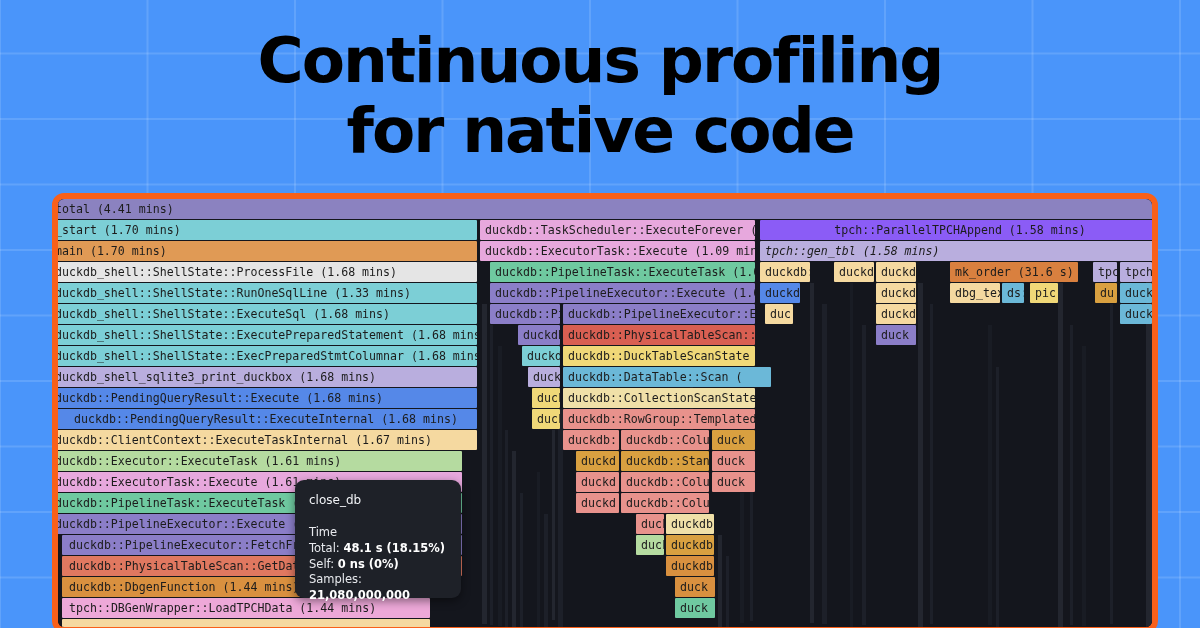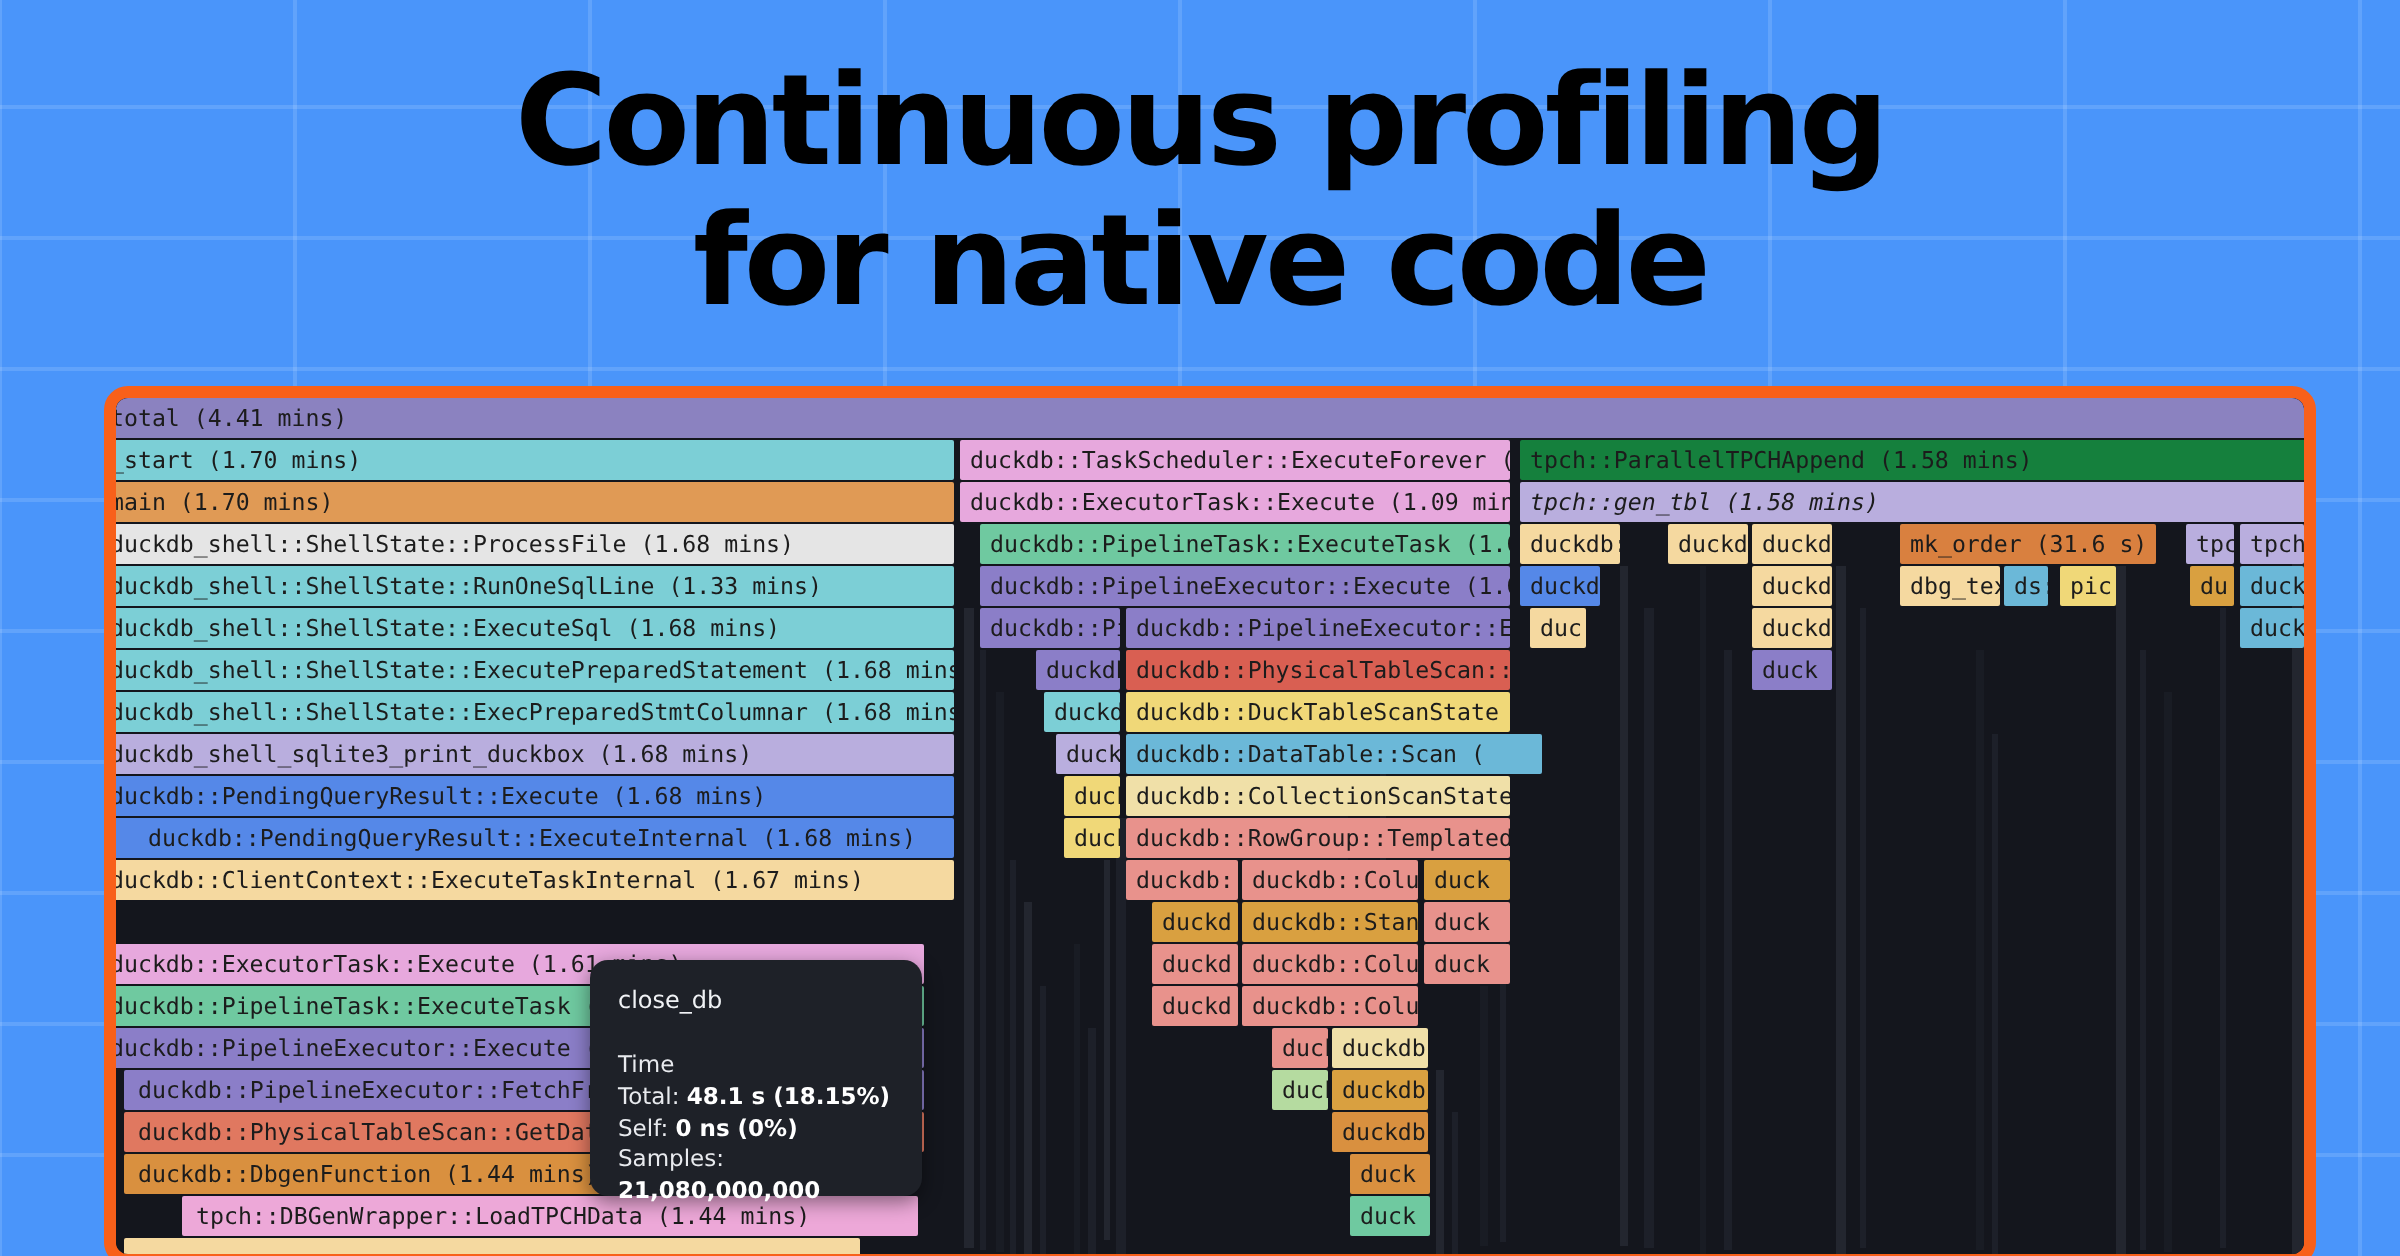--- a/index.html
+++ b/index.html
@@ -134,27 +134,28 @@
         <div class="frame" style="left: 0px; top: 42px; width: 427px; background: rgb(224, 154, 85);">main (1.70 mins)</div>
         <div class="frame" style="left: 0px; top: 63px; width: 427px; background: #e5e5e5;">duckdb_shell::ShellState::ProcessFile (1.68 mins)</div>
         <div class="frame" style="left: 0px; top: 84px; width: 427px; background: rgb(124, 207, 214);">duckdb_shell::ShellState::RunOneSqlLine (1.33 mins)</div>
         <div class="frame" style="left: 0px; top: 105px; width: 427px; background: rgb(124, 207, 214);">duckdb_shell::ShellState::ExecuteSql (1.68 mins)</div>
         <div class="frame" style="left: 0px; top: 126px; width: 427px; background: rgb(124, 207, 214);">duckdb_shell::ShellState::ExecutePreparedStatement (1.68 mins)</div>
         <div class="frame" style="left: 0px; top: 147px; width: 427px; background: rgb(124, 207, 214);">duckdb_shell::ShellState::ExecPreparedStmtColumnar (1.68 mins)</div>
         <div class="frame" style="left: 0px; top: 168px; width: 427px; background: rgb(185, 174, 222);">duckdb_shell_sqlite3_print_duckbox (1.68 mins)</div>
         <div class="frame" style="left: 0px; top: 189px; width: 427px; background: rgb(85, 136, 232);">duckdb::PendingQueryResult::Execute (1.68 mins)</div>
         <div class="frame" style="left: 0px; top: 210px; width: 427px; background: rgb(85, 136, 232); text-align: center;">duckdb::PendingQueryResult::ExecuteInternal (1.68 mins)</div>
         <div class="frame" style="left: 0px; top: 231px; width: 427px; background: rgb(245, 217, 160);">duckdb::ClientContext::ExecuteTaskInternal (1.67 mins)</div>
+        <div class="frame" style="left: 0px; top: 252px; width: 412px; background: rgb(181, 219, 160);">duckdb::Executor::ExecuteTask (1.61 mins)</div>
         <div class="frame" style="left: 0px; top: 273px; width: 412px; background: rgb(231, 168, 221);">duckdb::ExecutorTask::Execute (1.61 mins)</div>
         <div class="frame" style="left: 0px; top: 294px; width: 412px; background: rgb(111, 201, 160);">duckdb::PipelineTask::ExecuteTask (1.61 mins)</div>
         <div class="frame" style="left: 0px; top: 315px; width: 412px; background: rgb(139, 126, 200);">duckdb::PipelineExecutor::Execute (1.60 mins)</div>
         <div class="frame pad" style="left: 12px; top: 336px; width: 400px; background: rgb(139, 126, 200);">duckdb::PipelineExecutor::FetchFromSource (1.55 mins)</div>
         <div class="frame pad" style="left: 12px; top: 357px; width: 400px; background: rgb(224, 120, 96);">duckdb::PhysicalTableScan::GetData (1.55 mins)</div>
         <div class="frame pad" style="left: 12px; top: 378px; width: 368px; background: rgb(217, 144, 63);">duckdb::DbgenFunction (1.44 mins)</div>
-        <div class="frame pad" style="left: 12px; top: 399px; width: 368px; background: rgb(237, 168, 216); margin-left: 29px;">tpch::DBGenWrapper::LoadTPCHData (1.44 mins)</div>
+        <div class="frame pad" style="left: 12px; top: 399px; width: 368px; background: rgb(237, 168, 216);">tpch::DBGenWrapper::LoadTPCHData (1.44 mins)</div>
         <div class="frame pad" style="left: 12px; top: 420px; width: 368px; background: rgb(245, 217, 160);"></div>
         <div class="frame" style="left: 430px; top: 21px; width: 275px; background: rgb(231, 168, 221);">duckdb::TaskScheduler::ExecuteForever (1.28 mins)</div>
         <div class="frame" style="left: 430px; top: 42px; width: 275px; background: rgb(231, 168, 221);">duckdb::ExecutorTask::Execute (1.09 mins)</div>
         <div class="frame" style="left: 440px; top: 63px; width: 265px; background: rgb(111, 201, 160);">duckdb::PipelineTask::ExecuteTask (1.09 mins)</div>
         <div class="frame" style="left: 440px; top: 84px; width: 265px; background: rgb(139, 126, 200);">duckdb::PipelineExecutor::Execute (1.08 mins)</div>
         <div class="frame" style="left: 440px; top: 105px; width: 70px; background: rgb(139, 126, 200);">duckdb::Pi</div>
         <div class="frame" style="left: 513px; top: 105px; width: 192px; background: rgb(139, 126, 200);">duckdb::PipelineExecutor::ExecutePushInternal</div>
         <div class="frame" style="left: 468px; top: 126px; width: 42px; background: rgb(139, 126, 200);">duckdb:</div>
         <div class="frame" style="left: 513px; top: 126px; width: 192px; background: rgb(217, 95, 82);">duckdb::PhysicalTableScan::GetData</div>
         <div class="frame" style="left: 472px; top: 147px; width: 38px; background: rgb(124, 207, 214);">duckdb</div>
@@ -176,21 +177,21 @@
         <div class="frame" style="left: 662px; top: 273px; width: 43px; background: rgb(232, 146, 140);">duck</div>
         <div class="frame" style="left: 526px; top: 294px; width: 43px; background: rgb(232, 146, 140);">duckd</div>
         <div class="frame" style="left: 571px; top: 294px; width: 88px; background: rgb(232, 146, 140);">duckdb::Colu</div>
         <div class="frame" style="left: 586px; top: 315px; width: 28px; background: rgb(232, 146, 140);">duck</div>
         <div class="frame" style="left: 616px; top: 315px; width: 48px; background: rgb(240, 224, 168);">duckdb:</div>
         <div class="frame" style="left: 586px; top: 336px; width: 28px; background: rgb(181, 219, 160);">duck</div>
         <div class="frame" style="left: 616px; top: 336px; width: 48px; background: rgb(217, 160, 64);">duckdb</div>
         <div class="frame" style="left: 616px; top: 357px; width: 48px; background: rgb(217, 144, 63);">duckdb</div>
         <div class="frame" style="left: 625px; top: 378px; width: 40px; background: rgb(217, 144, 63);">duck</div>
         <div class="frame" style="left: 625px; top: 399px; width: 40px; background: rgb(111, 201, 160);">duck</div>
-        <div class="frame" style="left: 710px; top: 21px; width: 395px; background: #15803d;">tpch::ParallelTPCHAppend (1.58 mins)</div>
+        <div class="frame" style="left: 710px; top: 21px; width: 395px; background: #8b5cf6; text-align: center;">tpch::ParallelTPCHAppend (1.58 mins)</div>
         <div class="frame" style="left: 710px; top: 42px; width: 395px; background: rgb(185, 174, 222); font-style: italic;">tpch::gen_tbl (1.58 mins)</div>
         <div class="frame" style="left: 710px; top: 63px; width: 50px; background: rgb(245, 217, 160);">duckdb::</div>
         <div class="frame" style="left: 784px; top: 63px; width: 40px; background: rgb(245, 217, 160);">duckd</div>
         <div class="frame" style="left: 826px; top: 63px; width: 40px; background: rgb(245, 217, 160);">duckd</div>
         <div class="frame" style="left: 900px; top: 63px; width: 128px; background: rgb(217, 128, 63);">mk_order (31.6 s)</div>
         <div class="frame" style="left: 1043px; top: 63px; width: 24px; background: rgb(185, 174, 222);">tpc</div>
         <div class="frame" style="left: 1070px; top: 63px; width: 32px; background: rgb(185, 174, 222);">tpch</div>
         <div class="frame" style="left: 710px; top: 84px; width: 40px; background: rgb(85, 136, 232);">duckd</div>
         <div class="frame" style="left: 826px; top: 84px; width: 40px; background: rgb(245, 217, 160);">duckd</div>
         <div class="frame" style="left: 900px; top: 84px; width: 50px; background: rgb(245, 217, 160);">dbg_tex</div>

